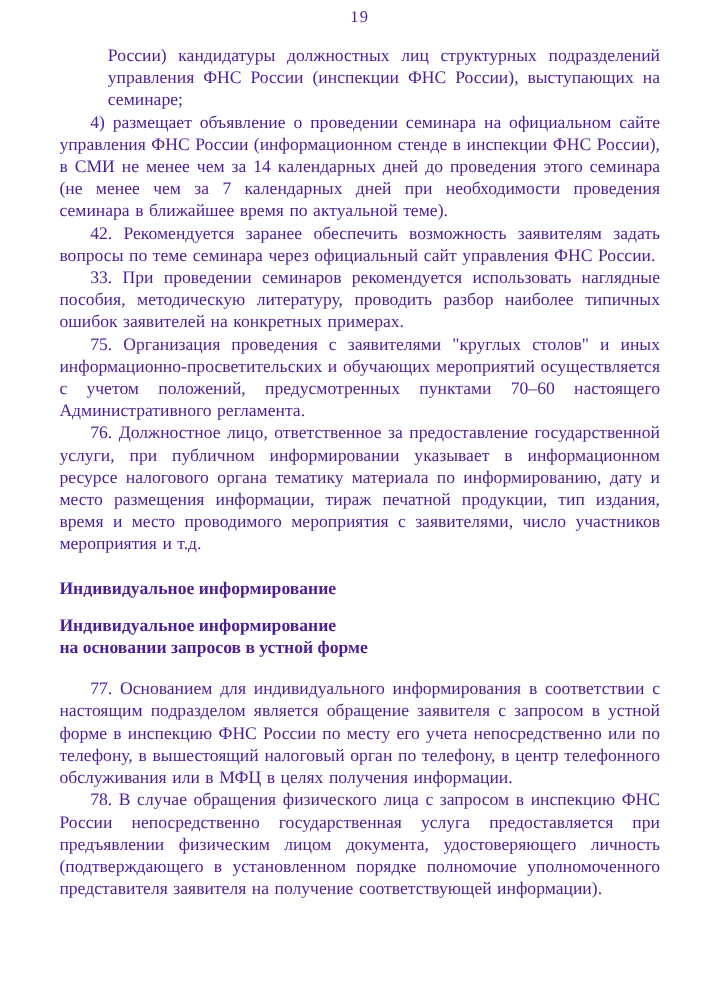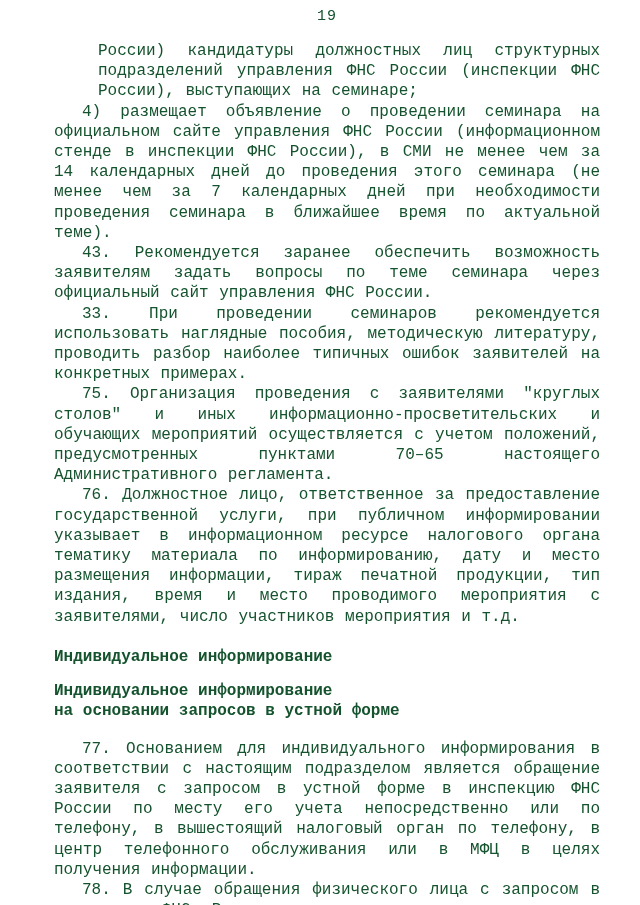--- a/index.html
+++ b/index.html
@@ -5,22 +5,22 @@
   html, body {
     margin: 0;
     padding: 0;
     background: #ffffff;
   }
   .page {
     position: relative;
     width: 636px;
     height: 905px;
     background: #ffffff;
-    font-family: Liberation Mono, monospace;
-    color: #14532d;
+    font-family: Liberation Serif, serif;
+    color: #4c1d95;
     overflow: hidden;
   }
   .page-number {
     position: absolute;
     top: 8px;
     left: 0;
     width: 654px;
     text-align: center;
     font-size: 15px;
     letter-spacing: 1px;
@@ -67,26 +67,26 @@
 
   <div class="page-number">19</div>
 
   <div class="content">
 
     <p class="no-indent">России) кандидатуры должностных лиц структурных подразделений управления ФНС России (инспекции ФНС России), выступающих на семинаре;</p>
 
 
     <p>4) размещает объявление о проведении семинара на официальном сайте управления ФНС России (информационном стенде в инспекции ФНС России), в СМИ не менее чем за 14 календарных дней до проведения этого семинара (не менее чем за 7 календарных дней при необходимости проведения семинара в ближайшее время по актуальной теме).</p>
 
-    <p>43. Рекомендуется заранее обеспечить возможность заявителям задать вопросы по теме семинара через официальный сайт управления ФНС России.</p>
+    <p>42. Рекомендуется заранее обеспечить возможность заявителям задать вопросы по теме семинара через официальный сайт управления ФНС России.</p>
 
     <p>33. При проведении семинаров рекомендуется использовать наглядные пособия, методическую литературу, проводить разбор наиболее типичных ошибок заявителей на конкретных примерах.</p>
 
 
-    <p>75. Организация проведения с заявителями "круглых столов" и иных информационно-просветительских и обучающих мероприятий осуществляется с учетом положений, предусмотренных пунктами 70–65 настоящего Административного регламента.</p>
+    <p>75. Организация проведения с заявителями "круглых столов" и иных информационно-просветительских и обучающих мероприятий осуществляется с учетом положений, предусмотренных пунктами 70–60 настоящего Административного регламента.</p>
 
     <p>76. Должностное лицо, ответственное за предоставление государственной услуги, при публичном информировании указывает в информационном ресурсе налогового органа тематику материала по информированию, дату и место размещения информации, тираж печатной продукции, тип издания, время и место проводимого мероприятия с заявителями, число участников мероприятия и т.д.</p>
 
     <p class="heading heading-main">Индивидуальное информирование</p>
 
     <p class="heading heading-sub">Индивидуальное информирование
 на основании запросов в устной форме</p>
 
     <p class="first-after-heading">77. Основанием для индивидуального информирования в соответствии с настоящим подразделом является обращение заявителя с запросом в устной форме в инспекцию ФНС России по месту его учета непосредственно или по телефону, в вышестоящий налоговый орган по телефону, в центр телефонного обслуживания или в МФЦ в целях получения информации.</p>
 

